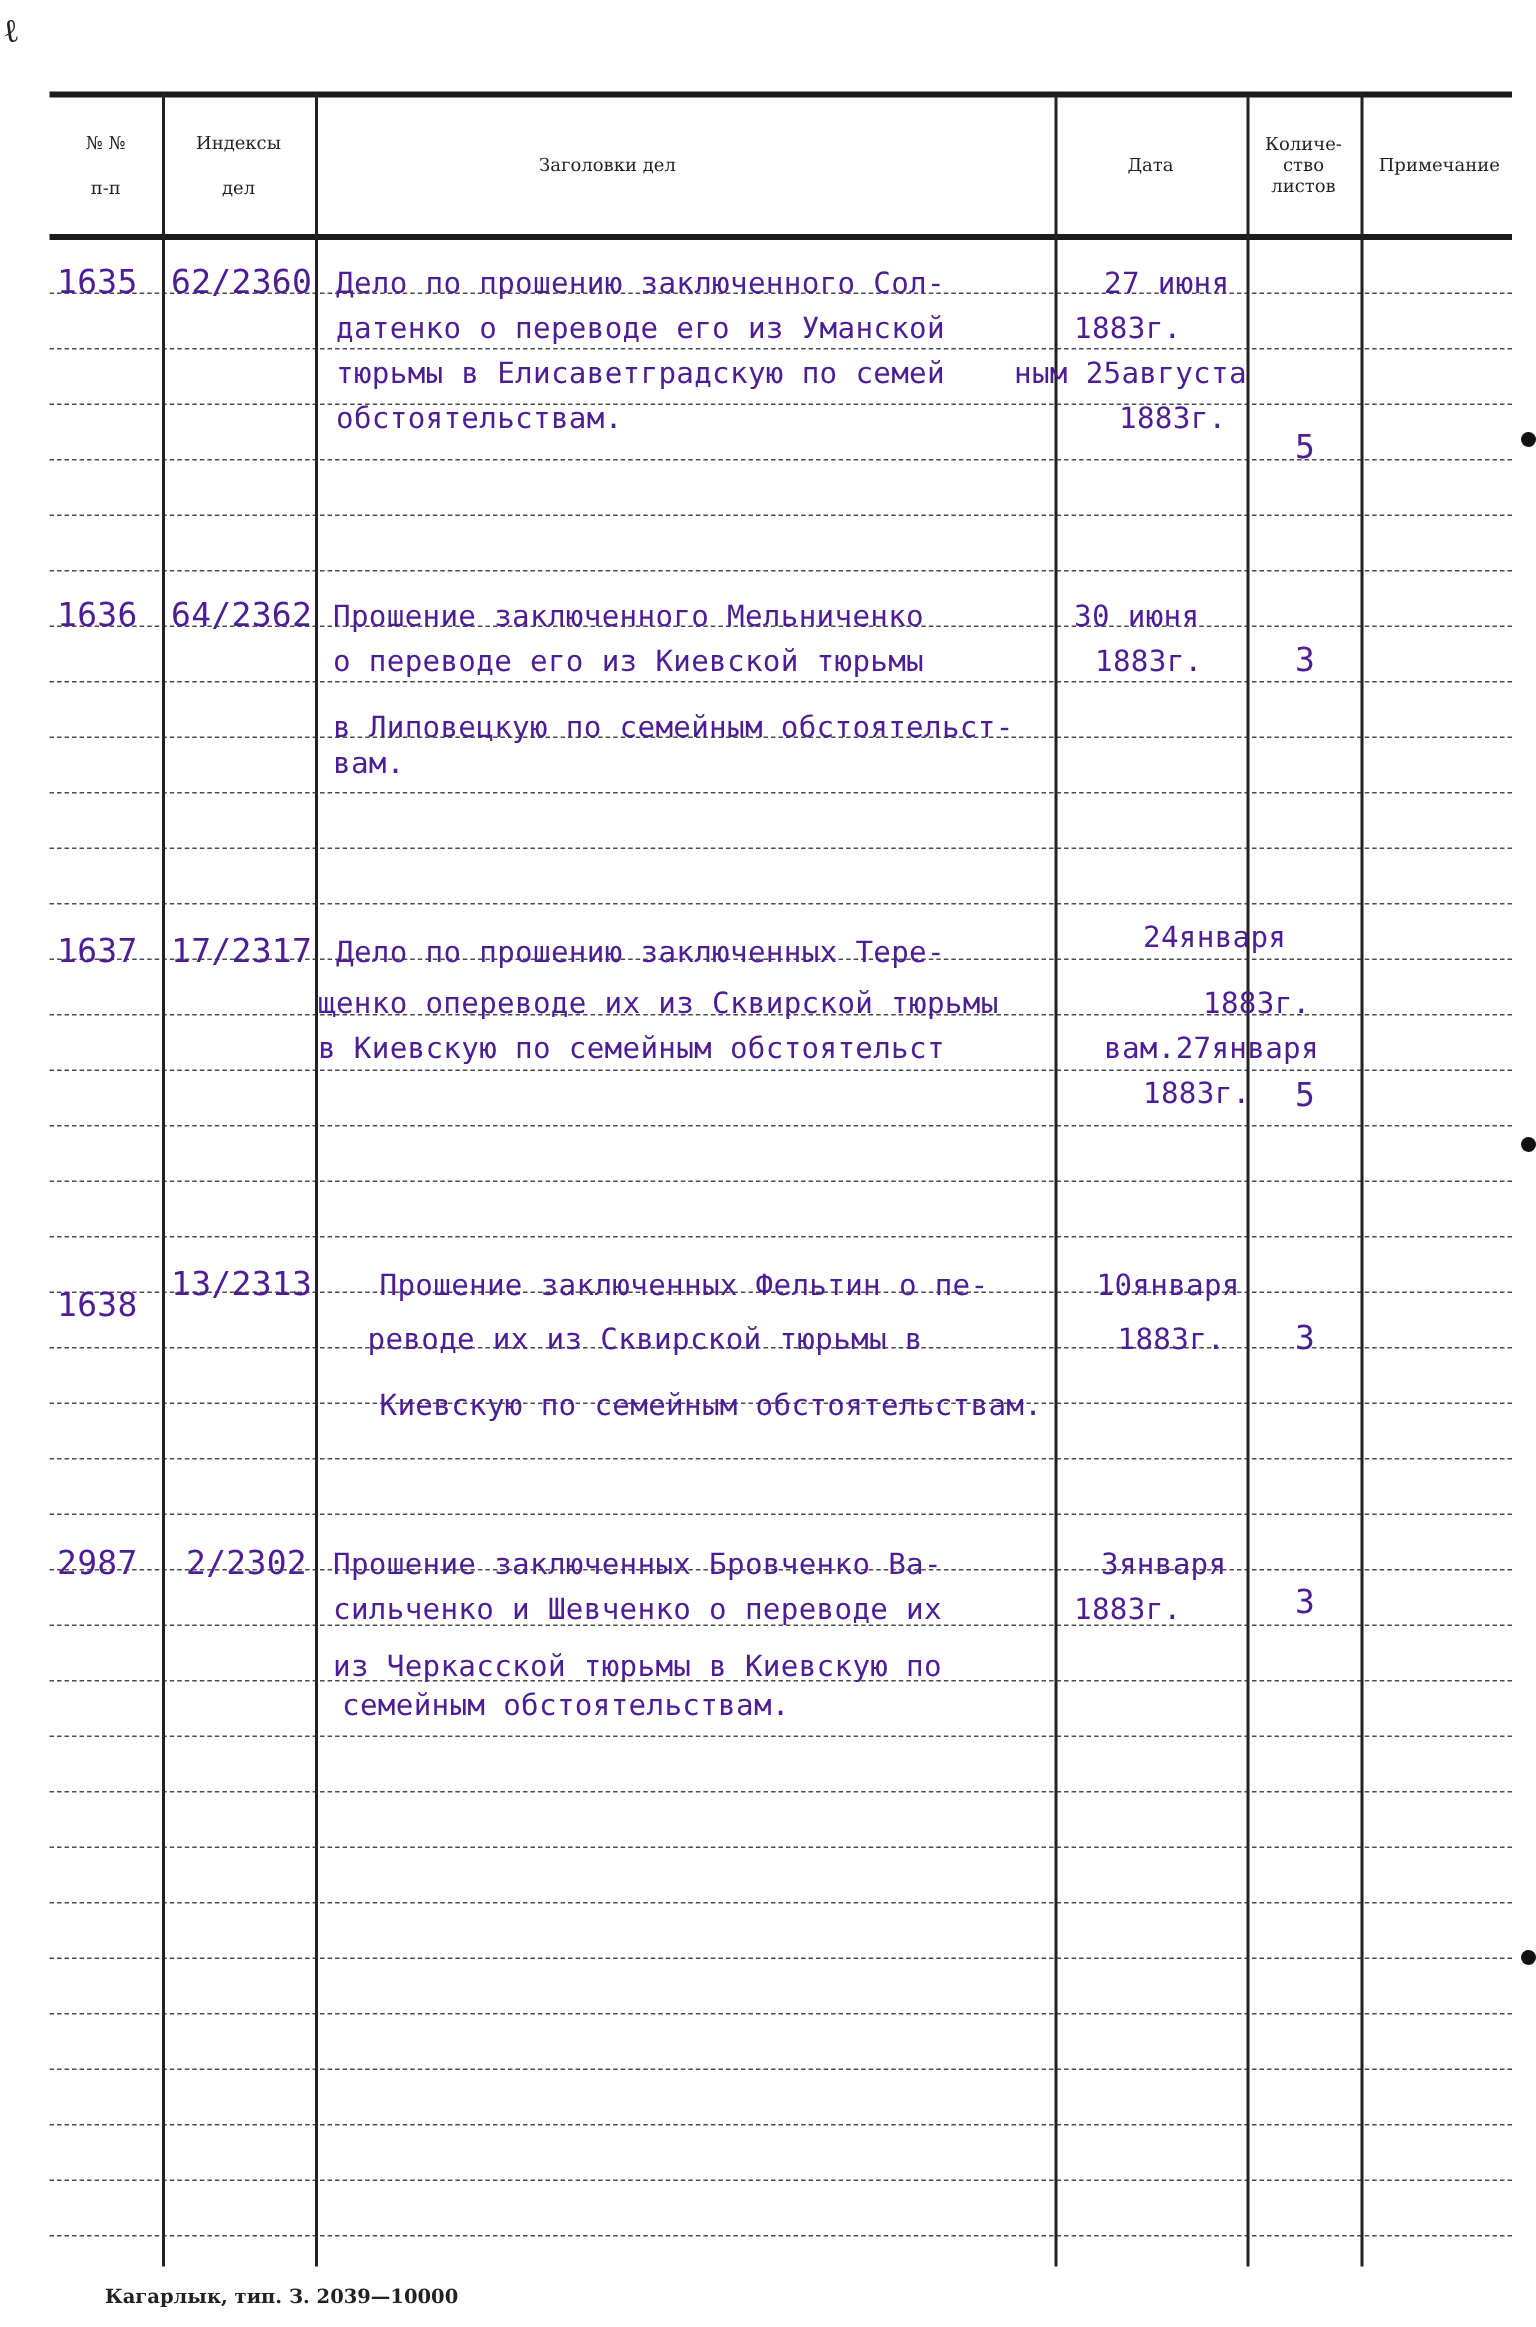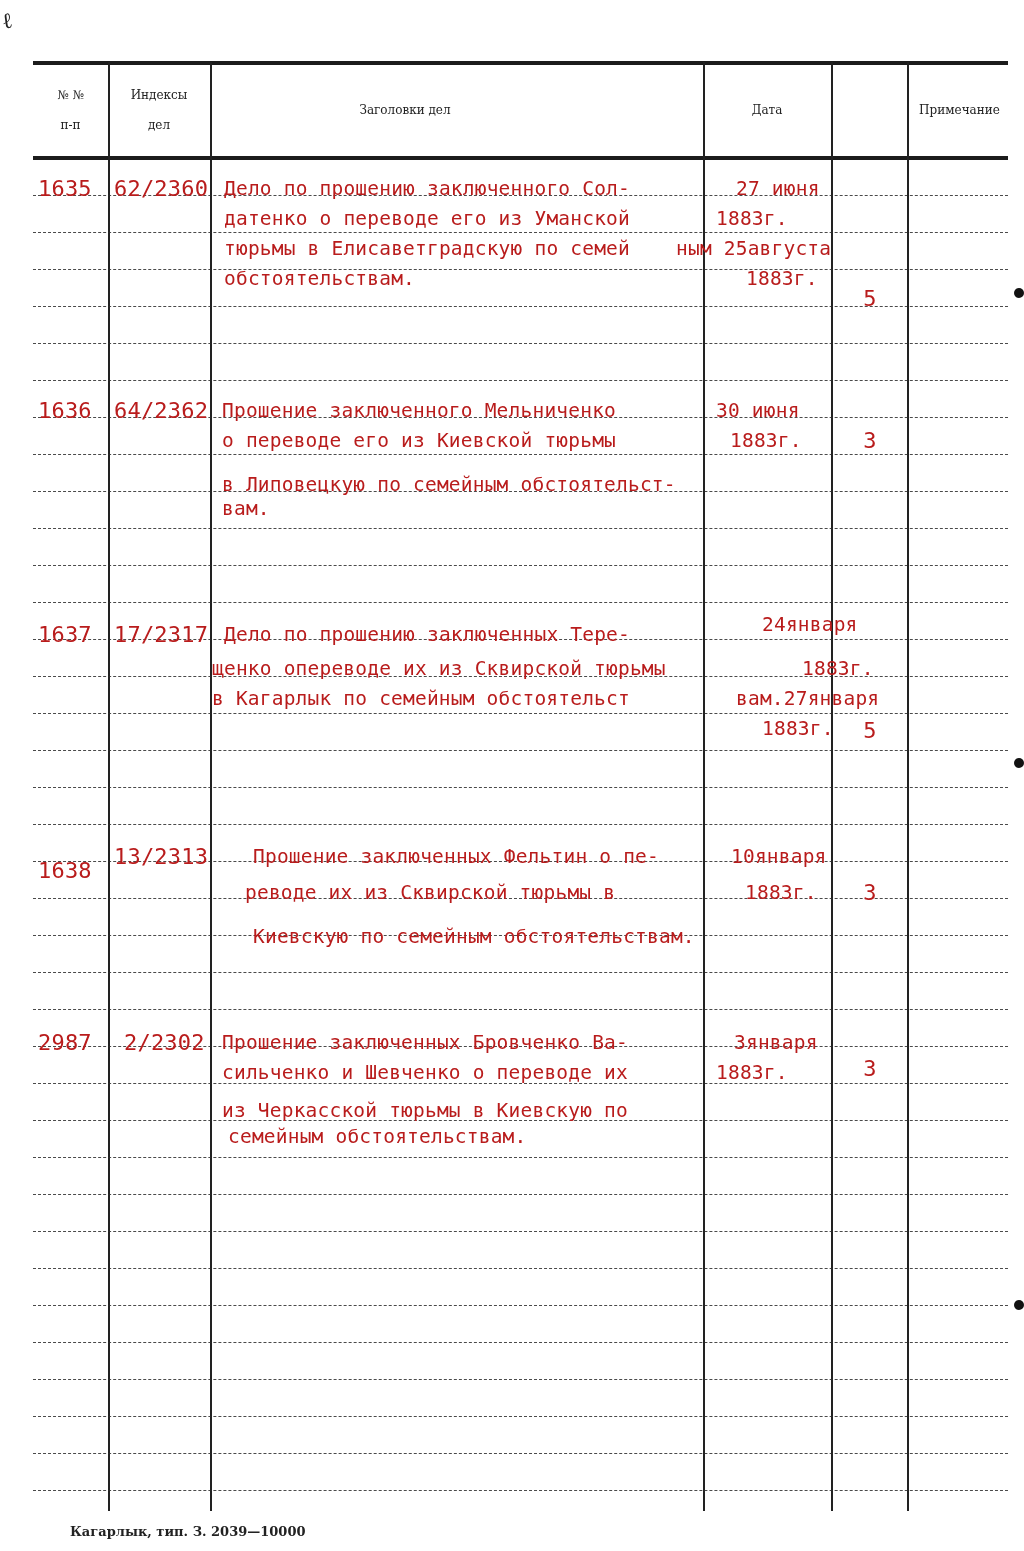--- a/index.html
+++ b/index.html
@@ -33,21 +33,21 @@
   }
 
   
   .ruled { position: absolute; left: 33px; right: 16px; top: 195px; height: 1300px; }
   .ruled .line { position: absolute; left: 0; right: 0; height: 1px; border-top: 1.5px dashed #2b2b2b; opacity: 0.85; }
 
   
   .entry { position: absolute; left: 0; width: 1024px; }
   .cell {
     position: absolute; font-size: 19.5px; line-height: 30px; white-space: nowrap;
-    color: #b91c1c; letter-spacing: 0.2px;
+    color: #4c1d95; letter-spacing: 0.2px;
   }
   .num { left: 38px; width: 68px; font-size: 22px; }
   .idx { left: 114px; width: 96px; font-size: 22px; }
   .title { left: 214px; width: 490px; }
   .title div { height: 30px; }
   .date { left: 710px; width: 125px; }
   .date div { height: 30px; }
   .sheets { left: 840px; width: 60px; text-align: center; font-size: 22px; }
 
   .footer {
@@ -80,20 +80,25 @@
   </div>
   <div class="hcell" style="left:108px;width:102px">
     <span>Индексы</span>
     <span style="margin-top:14px">дел</span>
   </div>
   <div class="hcell" style="left:210px;width:390px">
     <span>Заголовки дел</span>
   </div>
   <div class="hcell" style="left:703px;width:128px">
     <span>Дата</span>
+  </div>
+  <div class="hcell" style="left:831px;width:76px;line-height:14px">
+    <span>Количе-</span>
+    <span>ство</span>
+    <span>листов</span>
   </div>
   <div class="hcell" style="left:907px;width:105px">
     <span>Примечание</span>
   </div>
 
   <div class="ruled" id="ruled">
       <div class="line" style="top: 0px;"></div>
       <div class="line" style="top: 37px;"></div>
       <div class="line" style="top: 74px;"></div>
       <div class="line" style="top: 111px;"></div>
@@ -164,21 +169,21 @@
     </div>
     <div class="cell sheets" style="top:30px">3</div>
   </div>
 
   <div class="entry" style="top:620px">
     <div class="cell num">1637</div>
     <div class="cell idx">17/2317</div>
     <div class="cell title" style="left:212px">
       <div style="padding-left:12px">Дело по прошению заключенных Тере-</div>
       <div style="margin-top:4px">щенко опереводе их из Сквирской тюрьмы</div>
-      <div>в Кагарлык по семейным обстоятельст</div>
+      <div>в Киевскую по семейным обстоятельст</div>
     </div>
     <div class="cell date" style="left:762px;top:-10px">
       <div>24января</div>
       <div style="margin-top:14px;padding-left:40px">1883г.</div>
       <div style="margin-left:-26px">вам.27января</div>
       <div style="padding-left:0px">1883г.</div>
     </div>
     <div class="cell sheets" style="top:96px">5</div>
   </div>
 

